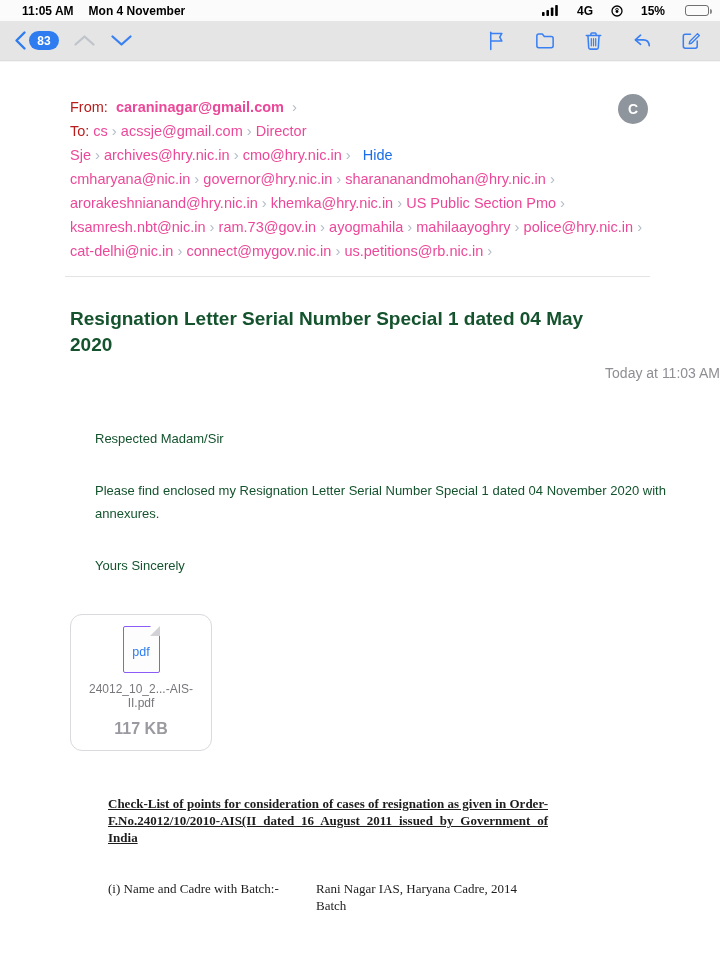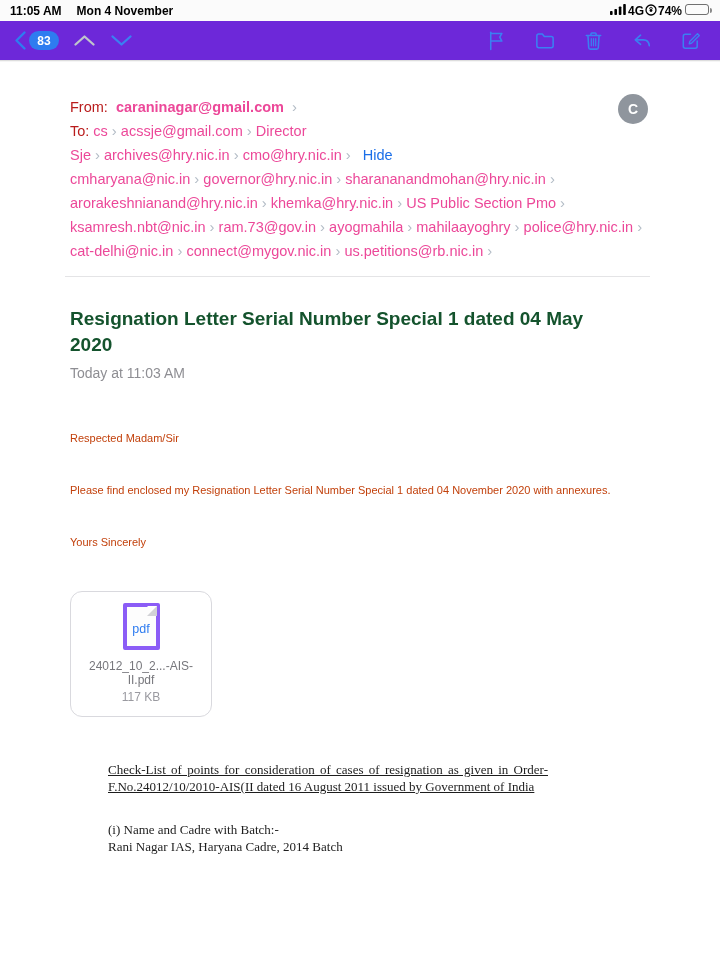--- a/index.html
+++ b/index.html
@@ -1,68 +1,68 @@
 <!DOCTYPE html>
 <html><head>
 <meta charset="utf-8">
 <style>
   * { margin:0; padding:0; box-sizing:border-box; }
   html,body { background:#ffffff; }
   body { font-family:"Liberation Sans","DejaVu Sans",sans-serif; color:#111; }
   .screen { position:relative; width:720px; height:960px; background:#fff; overflow:hidden; margin:0 auto; }
 
   
-  .status-bar { height:21px; background:#fbfbfb; display:flex; justify-content:space-between; align-items:center; padding:0 11px 0 10px; font-size:12px; font-weight:700; color:#000; }
+  .status-bar { height:21px; background:#fbfbfb; display:flex; justify-content:space-between; align-items:center; padding:0 11px 0 22px; font-size:12px; font-weight:700; color:#000; }
   .sb-left { display:flex; gap:15px; align-items:center; }
-  .sb-right { display:flex; gap:1px; align-items:flex-start; }
+  .sb-right { display:flex; gap:18px; align-items:center; }
   .sig-svg, .lock-svg { display:block; }
   .battery { position:relative; width:24px; height:11px; border:1px solid rgba(0,0,0,.55); border-radius:3px; padding:1px; margin-left:2px; }
   .battery-fill { height:100%; width:74%; background:#000; border-radius:1.5px; }
   .battery-nub { position:absolute; right:-4px; top:3px; width:2.5px; height:5px; background:rgba(0,0,0,.45); border-radius:0 2px 2px 0; }
 
   
-  .toolbar { height:40px; background:#6d28d9; border-bottom:1px solid #dddddd; box-shadow:0 1px 0 rgba(0,0,0,.04); display:flex; align-items:center; justify-content:space-between; padding:0 18px 0 14px; }
+  .toolbar { height:40px; background:#e5e5e5; border-bottom:1px solid #dddddd; box-shadow:0 1px 0 rgba(0,0,0,.04); display:flex; align-items:center; justify-content:space-between; padding:0 18px 0 14px; }
   .tb-left { display:flex; align-items:center; gap:14px; }
   .back-group { display:flex; align-items:center; gap:2px; }
   .badge { min-width:30px; height:19px; background:#2e7cf0; color:#fff; font-size:12px; font-weight:700; border-radius:10px; display:flex; align-items:center; justify-content:center; padding:0 7px; }
   .tb-right { display:flex; align-items:center; gap:25px; }
   .tb-btn { display:flex; align-items:center; justify-content:center; background:none; border:none; cursor:pointer; padding:0; }
 
   
   .content { padding:0 0 0 70px; }
   .email-header { position:relative; padding-top:34px; padding-right:95px; }
   .avatar { position:absolute; top:33px; right:72px; width:30px; height:30px; border-radius:50%; background:#8f959d; color:#fff; font-size:14px; font-weight:600; display:flex; align-items:center; justify-content:center; }
   .hdr-line { font-size:14.5px; line-height:24px; color:#000; }
   .link { color:#ec4899; text-decoration:none; cursor:pointer; }
   .from-email { font-weight:600; }
   .chev { color:#b3bcc6; font-size:15px; margin:0 4px; font-weight:400; }
   .hide-link { color:#1b6fe8; margin-left:8px; cursor:pointer; }
   .hdr-label { color:#b91c1c; margin-right:4px; }
   .divider { height:1px; background:#e4e4e6; margin:13px 70px 0 -5px; }
 
   .subject { margin-top:29px; max-width:545px; font-size:19px; font-weight:700; line-height:26px; color:#14532d; }
-  .timestamp { margin-top:7px; font-size:14px; color:#8e8e93; }
+  .timestamp { margin-top:7px; font-size:14px; color:#8e8e93;text-align:right; }
 
-  .body-text { margin-top:46px; max-width:590px; font-size:11px; line-height:23px; color:#c2410c; }
+  .body-text { margin-top:46px; max-width:590px; font-size:13px; line-height:23px; color:#14532d;margin-left:25px; }
   .body-text p { margin-bottom:29px; }
   .body-text p:last-child { margin-bottom:0; }
 
   
   .attachment-card { margin-top:37px; width:142px; border:1px solid #d9d9de; border-radius:12px; padding:11px 8px 12px; text-align:center; cursor:pointer; background:#fff; }
-  .pdf-page { position:relative; width:37px; height:47px; margin:0 auto; background:#fdfdfd; border:4px solid #8b5cf6; border-radius:2px; display:flex; align-items:center; justify-content:center; }
+  .pdf-page { position:relative; width:37px; height:47px; margin:0 auto; background:#fdfdfd; border:1px solid #8b5cf6; border-radius:2px; display:flex; align-items:center; justify-content:center; }
   .pdf-page .fold { position:absolute; top:-1px; right:-1px; width:0; height:0; border-left:10px solid transparent; border-top:10px solid #fff; }
   .pdf-page .fold::after { content:""; position:absolute; left:-10px; top:-10px; width:0; height:0; border-left:10px solid transparent; border-bottom:10px solid #d2d2d6; }
   .pdf-label { color:#2e7cf0; font-size:12.5px; position:relative; top:2px; }
   .att-name { margin-top:9px; font-size:12px; color:#77777c; }
-  .att-size { margin-top:3px; font-size:12px; color:#9a9aa0; }
+  .att-size { margin-top:10px; font-size:16px; color:#9a9aa0;font-weight:bold; }
 
   
   .doc-preview { margin:44px 0 0 38px; width:440px; font-family:"Liberation Serif","DejaVu Serif",serif; font-size:13px; line-height:17px; color:#1d1d1d; }
-  .doc-heading { font-weight:400; text-align:justify; text-decoration:underline; }
-  .doc-item1 { display:flex; margin-top:26px;flex-direction:column; }
+  .doc-heading { font-weight:700; text-align:justify; text-decoration:underline; }
+  .doc-item1 { display:flex; margin-top:34px; }
   .doc-item1 .doc-label { width:208px; flex:none; }
 
   svg { display:block; }
 </style>
 </head>
 <body>
 
 <div class="screen">
 
   <div class="status-bar">
@@ -76,21 +76,21 @@
         <rect x="4.4" y="5" width="2.6" height="6" rx="0.8" fill="#000"></rect>
         <rect x="8.8" y="2.5" width="2.6" height="8.5" rx="0.8" fill="#000"></rect>
         <rect x="13.2" y="0" width="2.6" height="11" rx="0.8" fill="#000"></rect>
       </svg>
       <span>4G</span>
       <svg class="lock-svg" width="12" height="12" viewBox="0 0 12 12">
         <circle cx="6" cy="6" r="5" fill="none" stroke="#000" stroke-width="1.3"></circle>
         <circle cx="6" cy="6.6" r="1.4" fill="#000"></circle>
         <rect x="4.7" y="3.4" width="2.6" height="2" rx="1" fill="none" stroke="#000" stroke-width="0.9"></rect>
       </svg>
-      <span>74%</span>
+      <span>15%</span>
       <span class="battery">
         <span class="battery-fill"></span><span class="battery-nub"></span>
       </span>
     </div>
   </div>
 
   <div class="toolbar">
     <div class="tb-left">
       <button class="tb-btn back-group">
         <svg width="13" height="21" viewBox="0 0 13 21">

